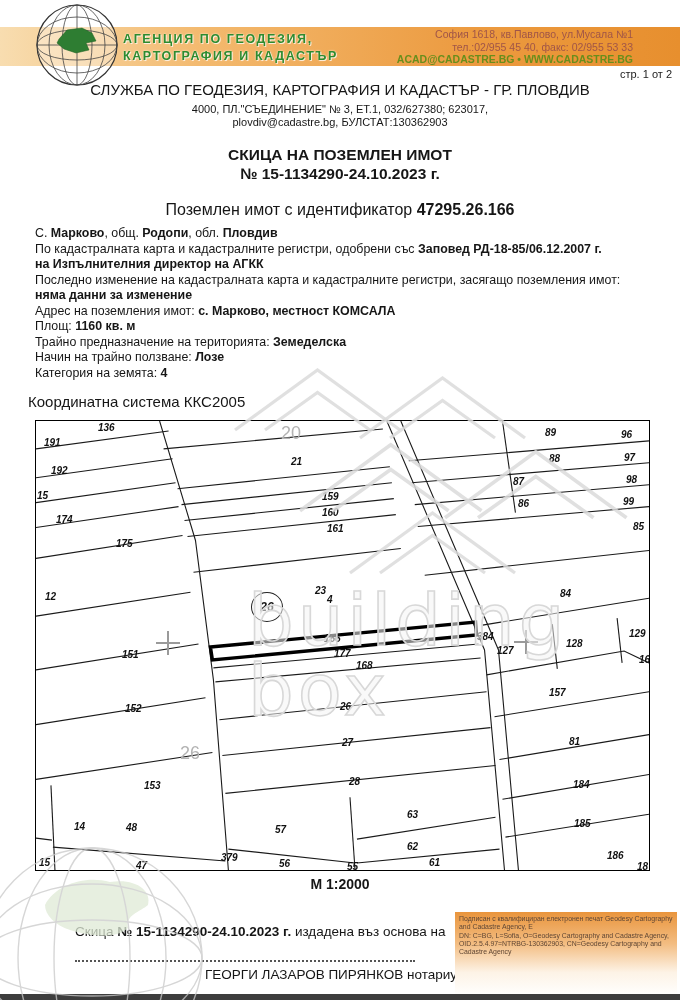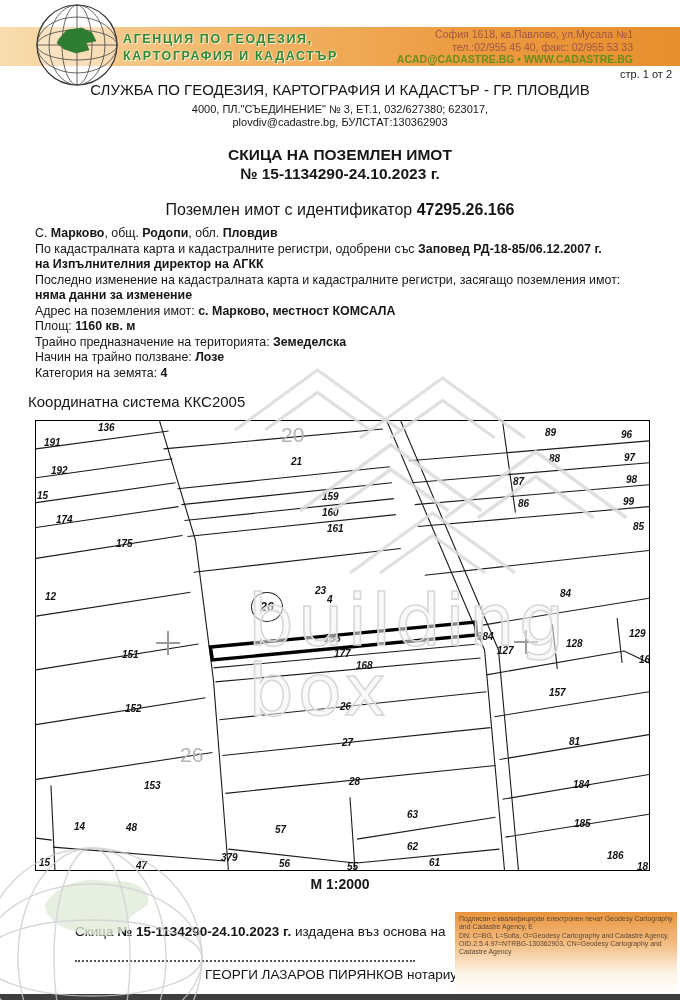--- a/index.html
+++ b/index.html
@@ -28,21 +28,21 @@
   .b{font-weight:bold;}
   .prop-details{position:absolute;left:35px;top:226px;width:615px;font-size:12.4px;line-height:15.5px;}
   
   .coord-label{position:absolute;left:28px;top:393px;font-size:15px;}
   .map{position:absolute;left:35px;top:420px;width:613px;height:449px;border:1.5px solid #000;overflow:hidden;background:#fff;}
   .map svg{position:absolute;left:0;top:0;width:100%;height:100%;}
   .map svg line,.map svg polyline{stroke:#1a1a1a;stroke-width:1.1;fill:none;}
   .subject{stroke:#000;stroke-width:3.4;fill:none;}
   .overlay{position:absolute;left:0;top:0;width:100%;height:100%;}
   .plabel{position:absolute;font-size:10px;font-style:italic;font-weight:bold;color:#111;white-space:nowrap;}
-  .rlabel{position:absolute;font-size:21px;color:#b3b3b3;white-space:nowrap;}
+  .rlabel{position:absolute;font-size:18px;color:#b3b3b3;white-space:nowrap;}
   .circ{position:absolute;width:30px;height:28px;border:1.4px solid #222;border-radius:50%;
         display:flex;align-items:center;justify-content:center;
         font-size:12px;font-style:italic;font-weight:bold;background:rgba(255,255,255,.5);}
   .cross{position:absolute;width:24px;height:24px;}
   .cross::before{content:"";position:absolute;left:0;top:11px;width:24px;height:1.5px;background:#9a9a9a;}
   .cross::after{content:"";position:absolute;left:11px;top:0;width:1.5px;height:24px;background:#9a9a9a;}
   .scale{top:876px;font-size:14px;font-weight:bold;}
   
   .foot-lines{position:absolute;left:75px;top:921px;font-size:13.5px;line-height:21px;}
   .dots{position:absolute;left:75px;top:944px;width:340px;height:16px;border-bottom:2px dotted #555;}

